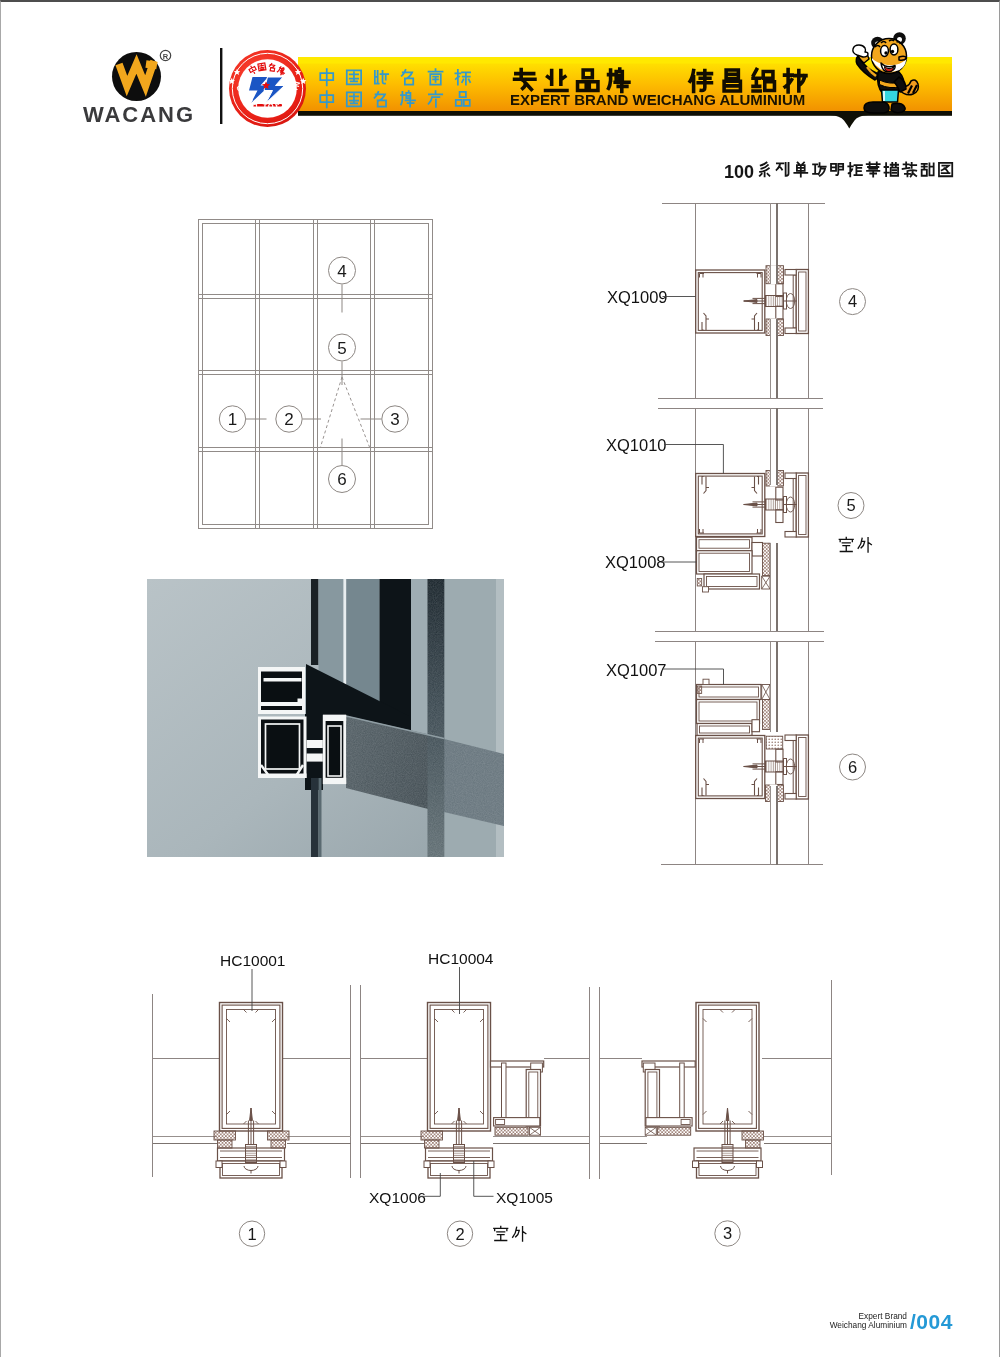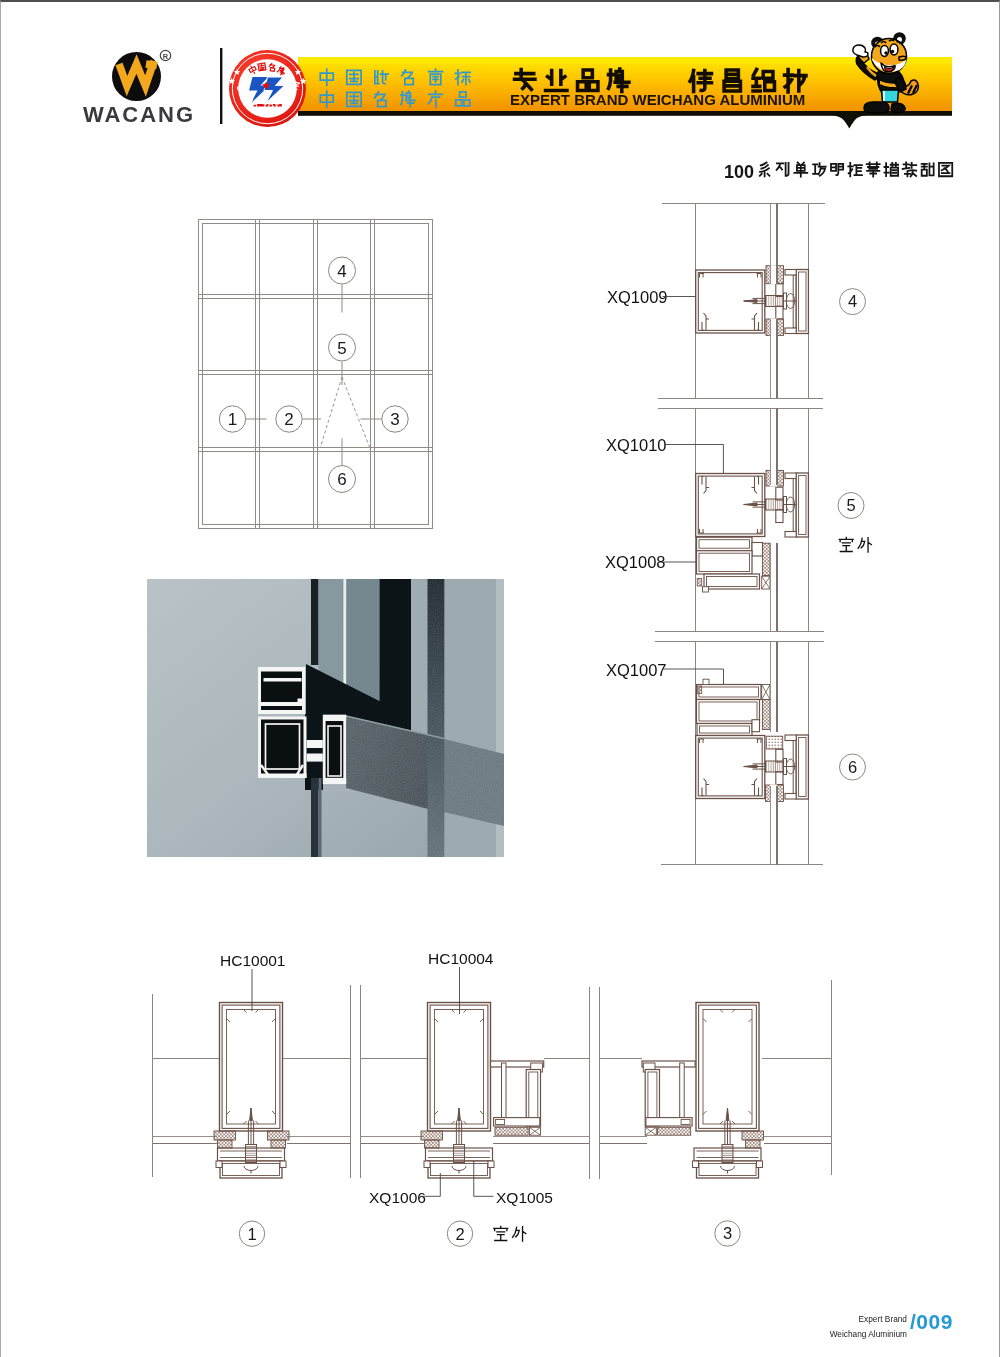--- a/index.html
+++ b/index.html
@@ -636,15 +636,15 @@
 <text x="460" y="1239.5">2</text>
 <text x="727.5" y="1239.3">3</text>
 </g>
 
 <g style="color:#111">
 <use href="#cjk-shi" transform="translate(492.5,1226) scale(0.1650)" stroke-width="8"></use>
 <use href="#cjk-wai" transform="translate(511.0,1226) scale(0.1650)" stroke-width="8"></use>
 </g>
 </svg>
 
-<div class="abs" style="right:92px;top:1310px;text-align:right;font-size:8.3px;line-height:15px;color:#222;">Expert Brand<br>Weichang Aluminium</div>
-<div class="abs" style="left:909px;top:1308px;font-size:21px;font-weight:bold;color:#2499d6;letter-spacing:0.5px;">/009</div>
+<div class="abs" style="right:92px;top:1310px;text-align:right;font-size:8.3px;line-height:9px;color:#222;">Expert Brand<br>Weichang Aluminium</div>
+<div class="abs" style="left:909px;top:1308px;font-size:21px;font-weight:bold;color:#2499d6;letter-spacing:0.5px;">/004</div>
 </div>
 
 </body></html>

